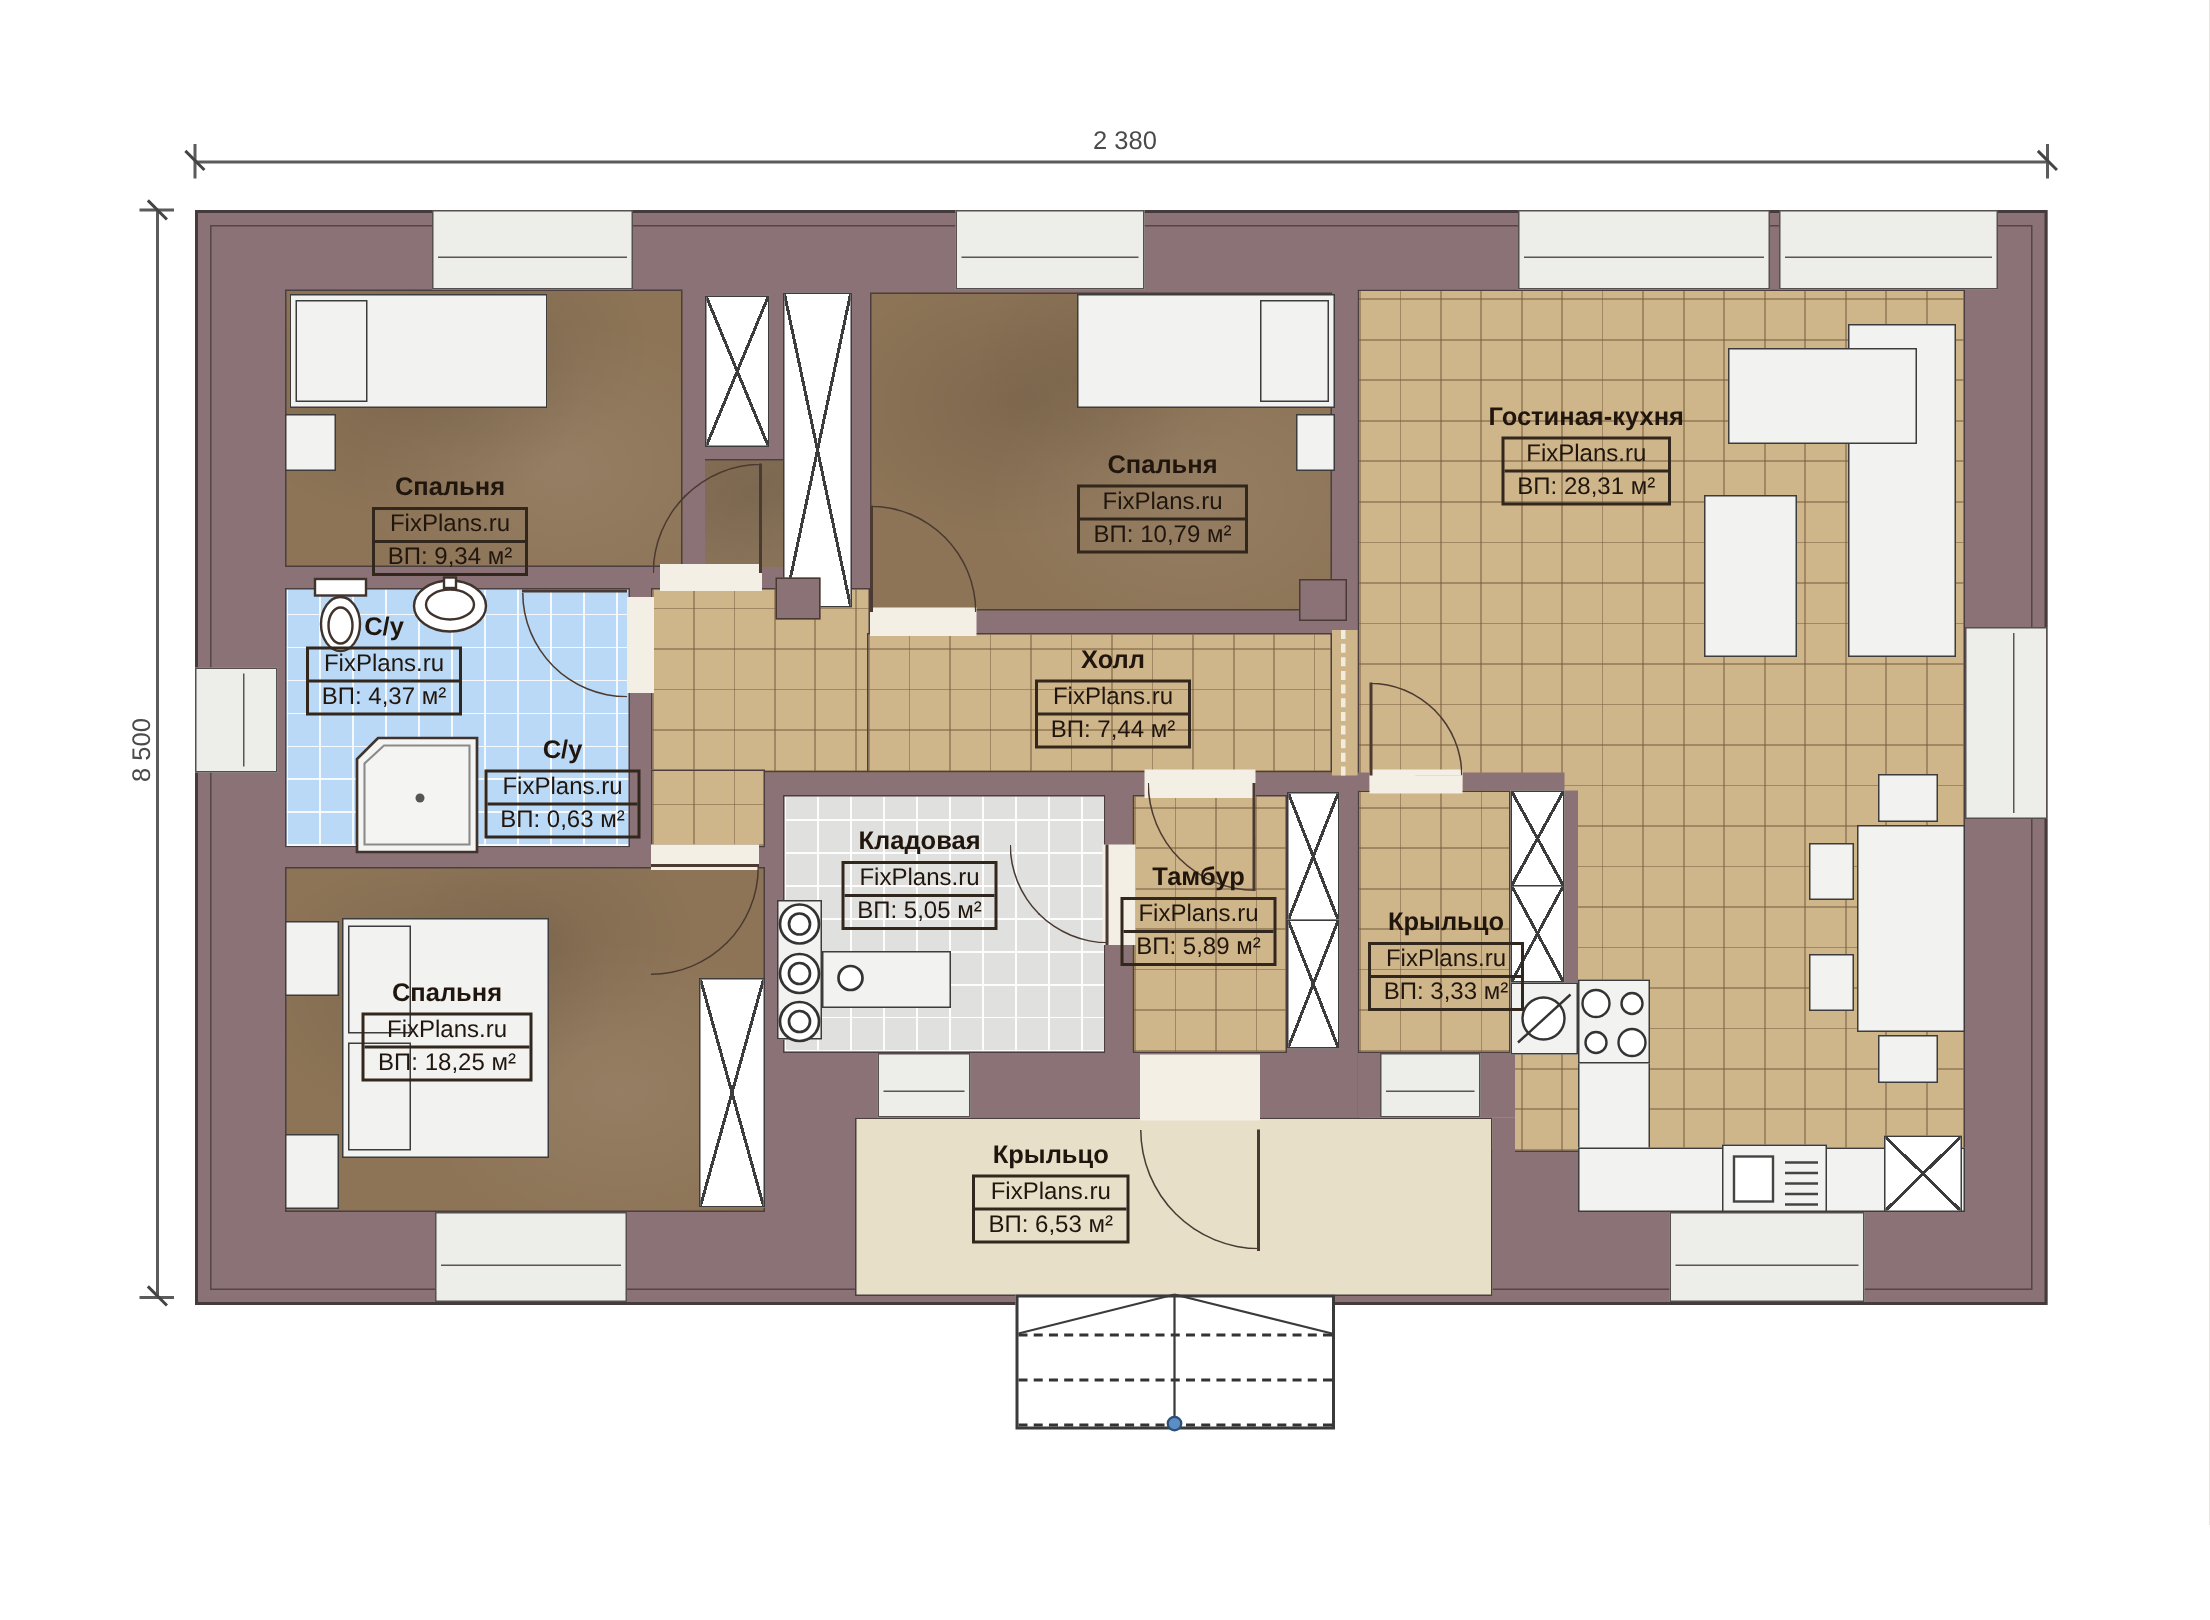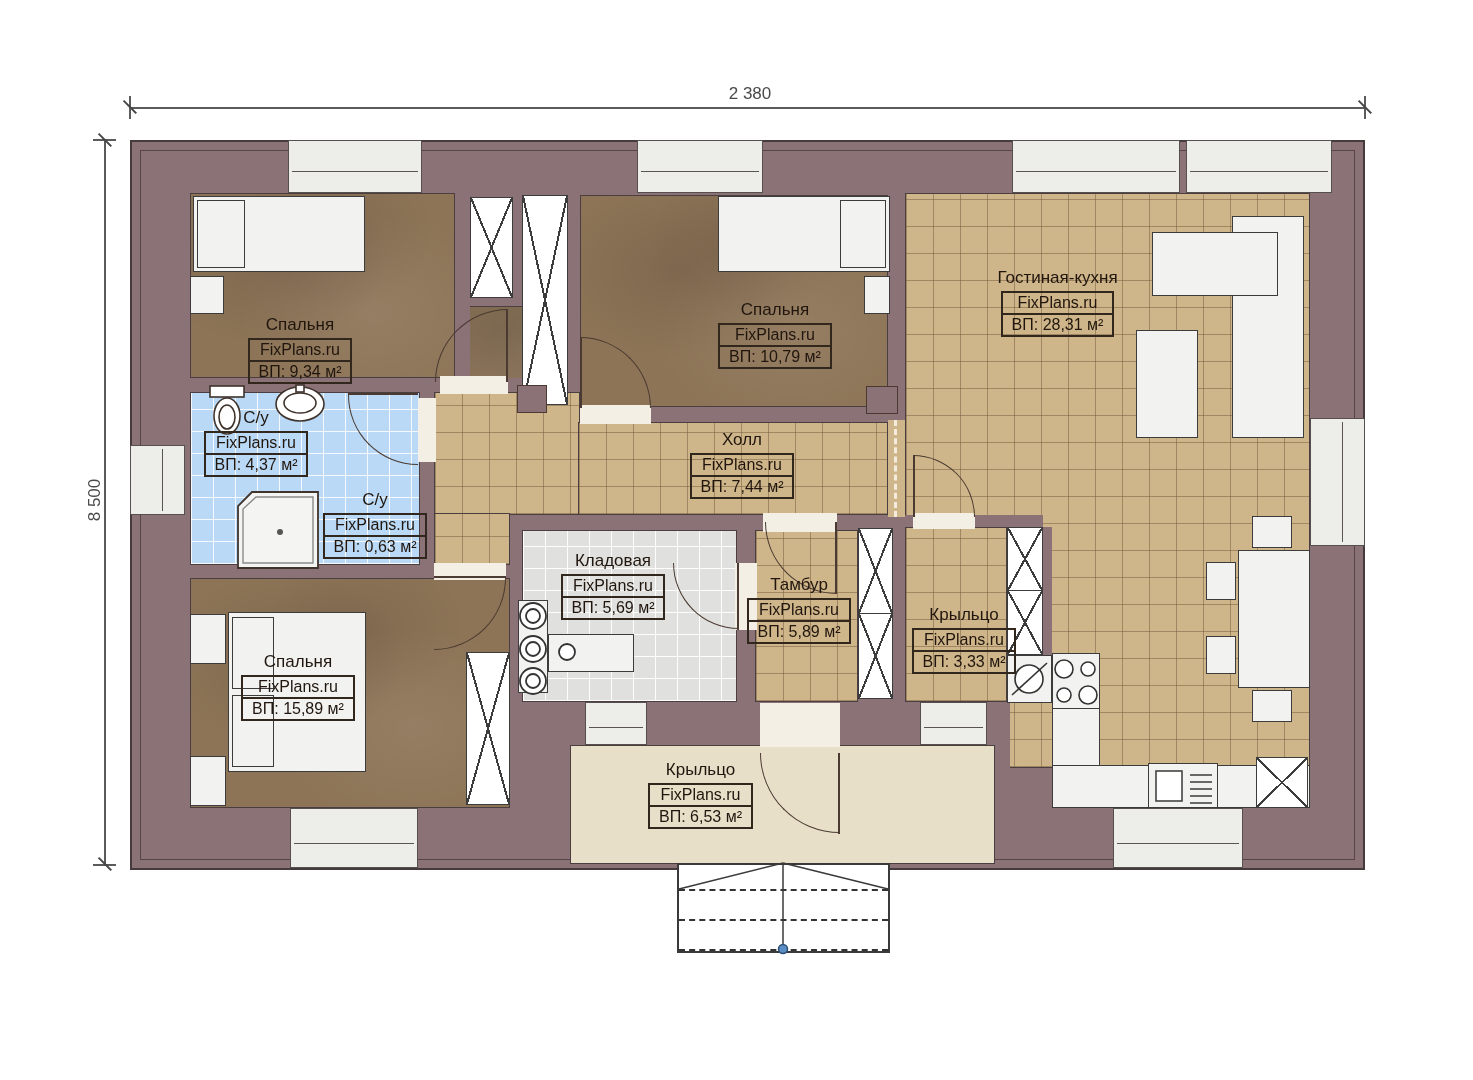--- a/index.html
+++ b/index.html
@@ -44,21 +44,21 @@
   .arc-nw{border-right:none;border-bottom:none;border-top-left-radius:100%;}
   .arc-ne{border-left:none;border-bottom:none;border-top-right-radius:100%;}
   .arc-sw{border-right:none;border-top:none;border-bottom-left-radius:100%;}
   .arc-se{border-left:none;border-top:none;border-bottom-right-radius:100%;}
   .leaf{position:absolute;background:#4a3a31;}
   
   .pass{position:absolute;background:#cfb58a;}
   .pass-dash{position:absolute;top:0;bottom:0;left:6px;width:0;border-left:3px dashed #f3ecdc;}
   
   .room-label{position:absolute;display:flex;flex-direction:column;align-items:center;z-index:30;}
-  .rl-title{font-weight:400;font-size:17px;line-height:20px;margin-bottom:3px;color:#20160e;white-space:nowrap;}
+  .rl-title{font-weight:700;font-size:17px;line-height:20px;margin-bottom:3px;color:#20160e;white-space:nowrap;}
   .rl-frame{border:2px solid #32271c;background:transparent;}
   .rl-wm{padding:1px 9px;font-size:16px;text-align:center;border-bottom:2px solid #32271c;white-space:nowrap;}
   .rl-area{padding:1px 9px;font-size:16px;text-align:center;white-space:nowrap;}
   
   .steps{position:absolute;left:677px;top:863px;width:213px;height:90px;background:#fff;border:2px solid #3a3a3a;box-sizing:border-box;}
   .step-line{position:absolute;left:0;right:0;border-bottom:2.5px dashed #333;}
   
   .dim-line-h{position:absolute;background:#5b5b5b;height:1.5px;}
   .dim-line-v{position:absolute;background:#5b5b5b;width:1.5px;}
   .dim-text{position:absolute;font-size:17px;color:#4a4a4a;}
@@ -324,21 +324,21 @@
     <div class="rl-frame">
       <div class="rl-wm">FixPlans.ru</div>
       <div class="rl-area">ВП: 7,44 м²</div>
     </div>
   </div>
 
   <div class="room-label" style="left:548px;top:551px;width:130px;">
     <div class="rl-title">Кладовая</div>
     <div class="rl-frame">
       <div class="rl-wm">FixPlans.ru</div>
-      <div class="rl-area">ВП: 5,69 м²</div>
+      <div class="rl-area">ВП: 5,05 м²</div>
     </div>
   </div>
 
   <div class="room-label" style="left:740px;top:575px;width:118px;">
     <div class="rl-title">Тамбур</div>
     <div class="rl-frame">
       <div class="rl-wm">FixPlans.ru</div>
       <div class="rl-area">ВП: 5,89 м²</div>
     </div>
   </div>
@@ -348,21 +348,21 @@
     <div class="rl-frame">
       <div class="rl-wm">FixPlans.ru</div>
       <div class="rl-area">ВП: 3,33 м²</div>
     </div>
   </div>
 
   <div class="room-label" style="left:233px;top:652px;width:130px;">
     <div class="rl-title">Спальня</div>
     <div class="rl-frame">
       <div class="rl-wm">FixPlans.ru</div>
-      <div class="rl-area">ВП: 15,89 м²</div>
+      <div class="rl-area">ВП: 18,25 м²</div>
     </div>
   </div>
 
   <div class="room-label" style="left:638px;top:760px;width:125px;">
     <div class="rl-title">Крыльцо</div>
     <div class="rl-frame">
       <div class="rl-wm">FixPlans.ru</div>
       <div class="rl-area">ВП: 6,53 м²</div>
     </div>
   </div>

